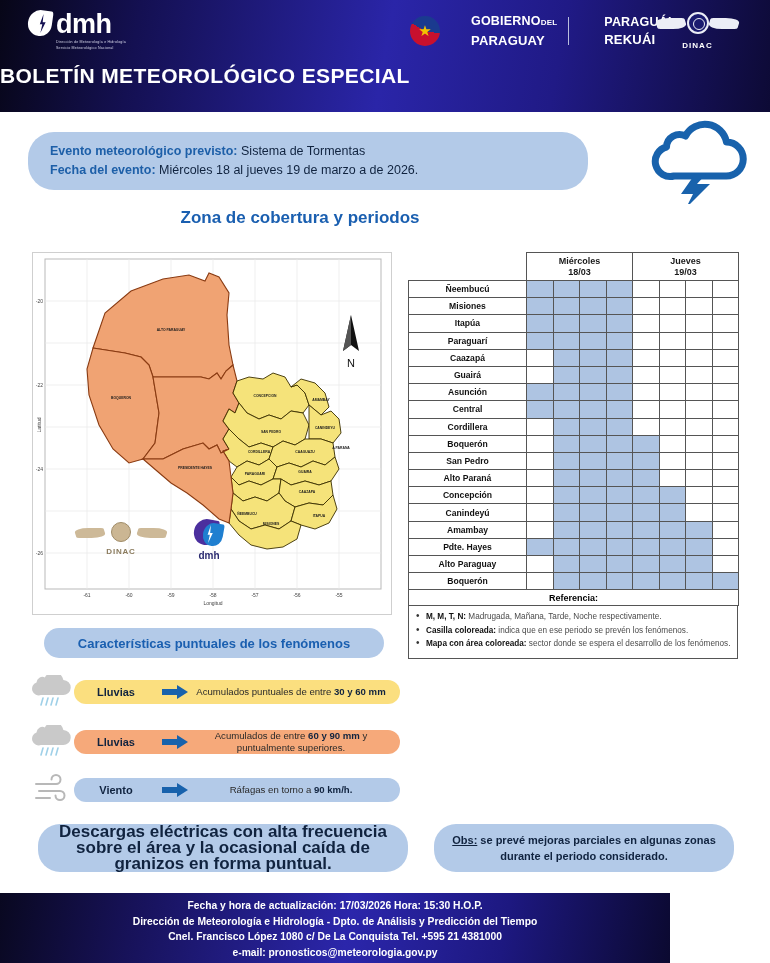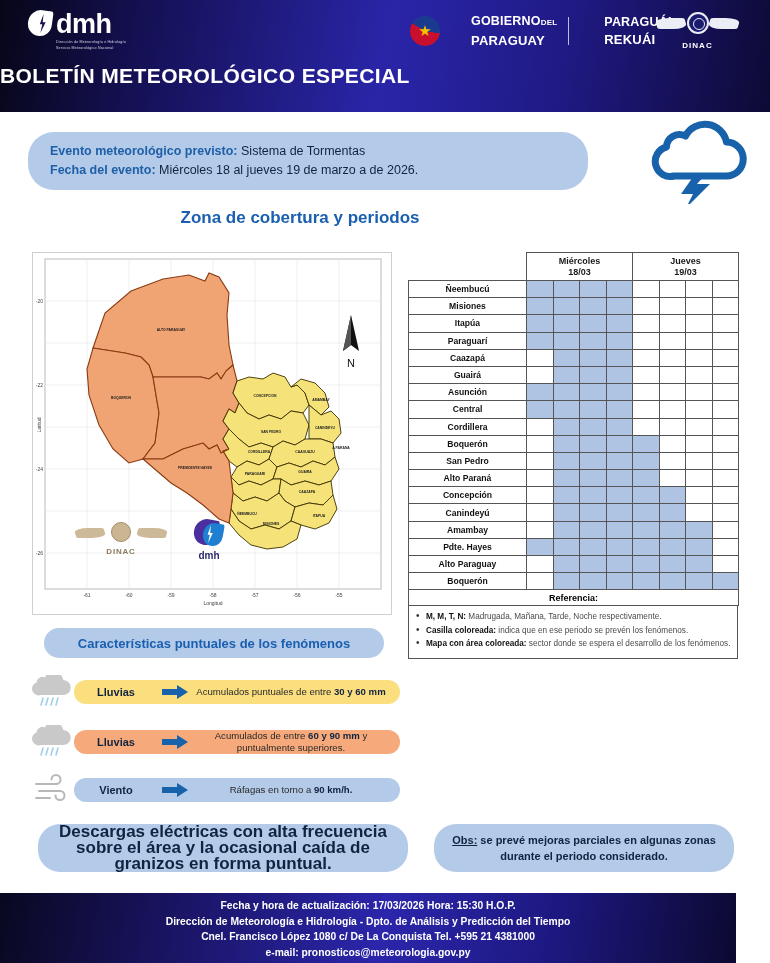--- a/index.html
+++ b/index.html
@@ -152,21 +152,21 @@
     position: absolute; background: #b3cae8; border-radius: 22px;
     display: flex; align-items: center; justify-content: center; text-align: center;
     font-size: 17px; font-weight: bold; color: #10233f; line-height: 16px; padding: 0 14px;
   }
   .notice.left { left: 38px; top: 824px; width: 370px; height: 48px; }
   .notice.right { left: 434px; top: 824px; width: 300px; height: 48px; font-size: 11px; }
   .notice u { text-decoration: underline; }
 
   
   .footer {
-    position: absolute; left: 0; top: 893px; width: 736px; height: 70px;
+    position: absolute; left: 0; top: 893px; width: 670px; height: 70px;
     background: linear-gradient(100deg, #090820 0%, #171259 20%, #2b26ab 52%, #1d1880 75%, #0b0930 100%);
     color: #fff; text-align: center; padding-top: 5px;
   }
   .footer div { font-size: 10.3px; font-weight: bold; line-height: 15.5px; }
 </style>
 </head>
 <body>
 
 <div class="page">
 

